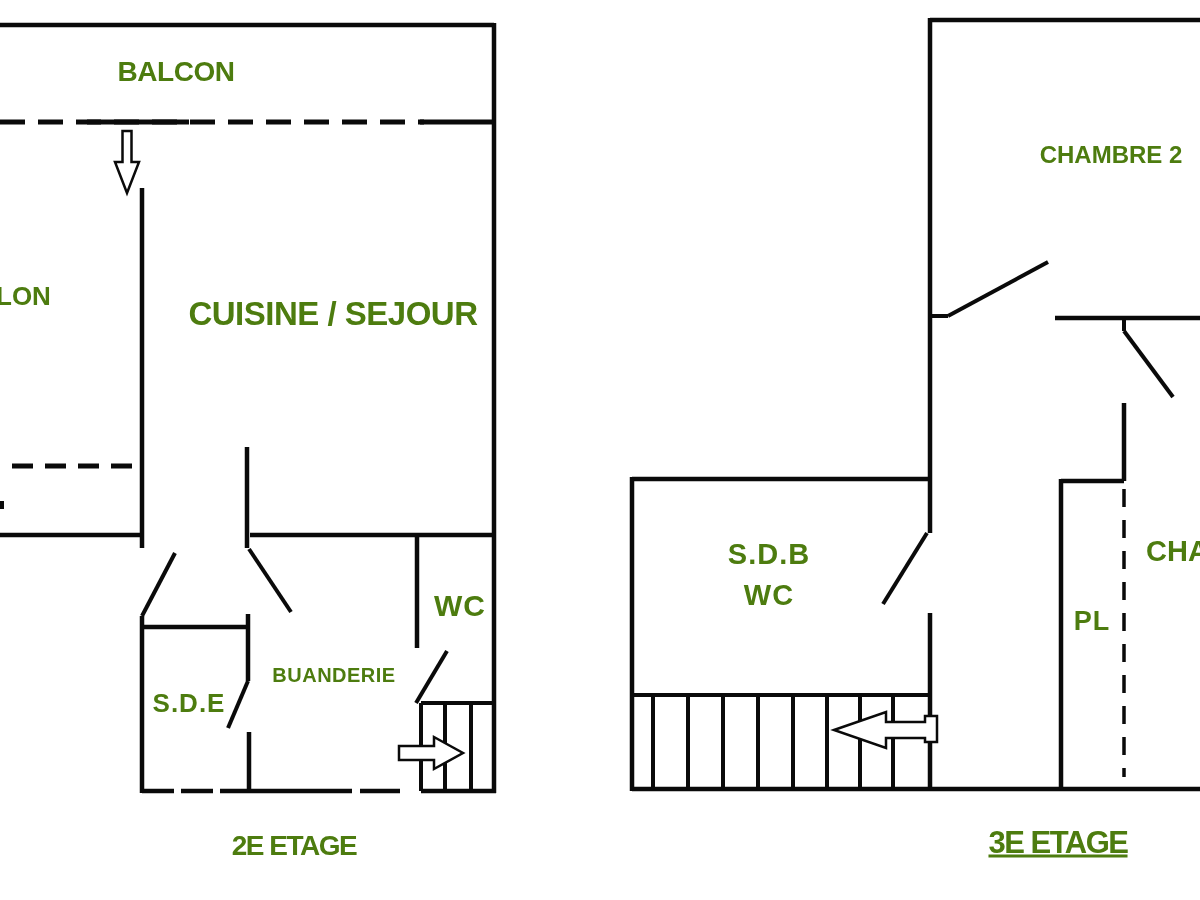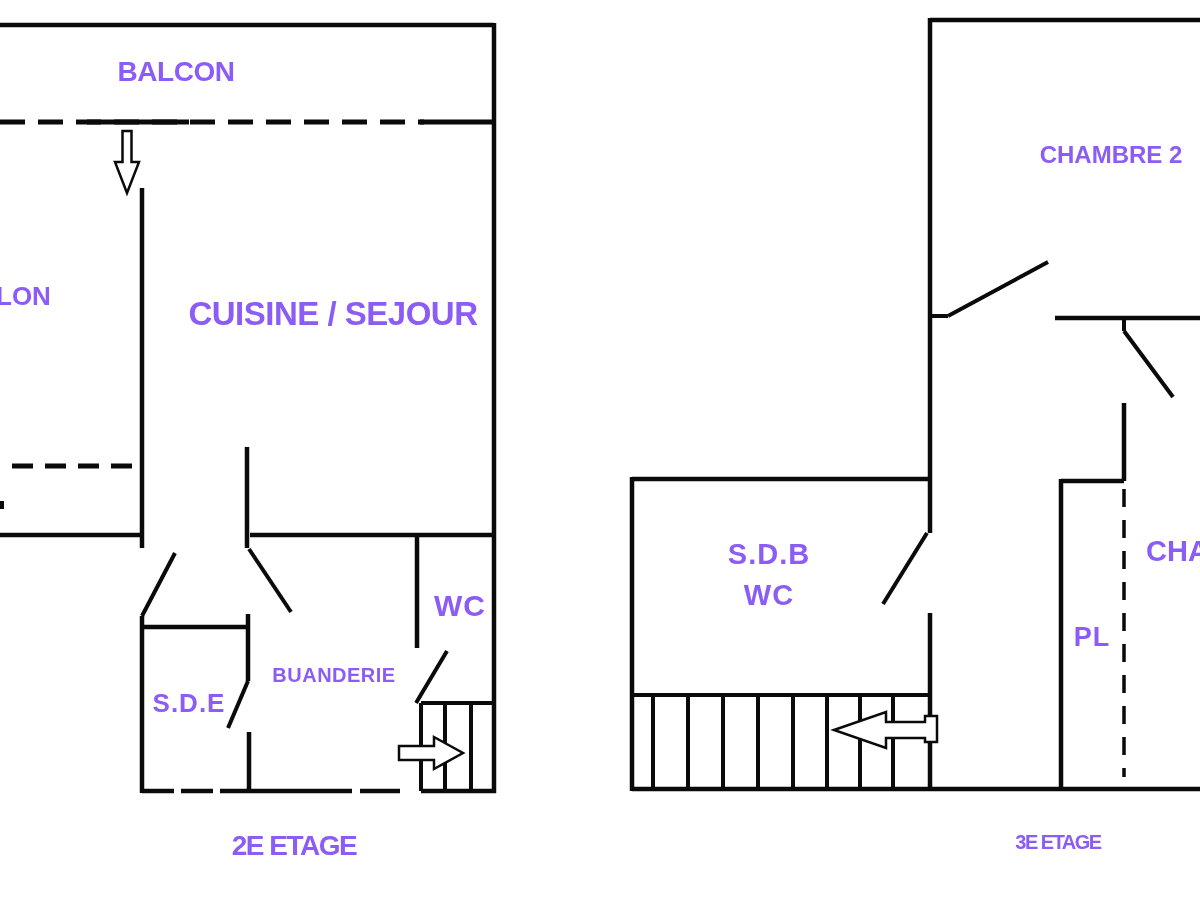--- a/index.html
+++ b/index.html
@@ -16,35 +16,35 @@
   }
   #plan-svg {
     position: absolute;
     left: 0;
     top: 0;
   }
   .lbl {
     position: absolute;
     transform: translate(-50%, -50%);
     font-weight: bold;
-    color: #8b5cf6;
+    color: #4d7c0f;
     white-space: nowrap;
     line-height: 1;
   }
   .lbl.left-anchored {
     transform: translateY(-50%);
   }
   .fs-balcon    { font-size: 28px; letter-spacing: -0.5px; }
   .fs-salon     { font-size: 26px; }
   .fs-cuisine   { font-size: 33px; letter-spacing: -0.5px; text-align: right; }
   .fs-wc2       { font-size: 30px; letter-spacing: 1px; }
   .fs-buanderie { font-size: 20px; letter-spacing: 0.5px; }
   .fs-sde       { font-size: 26px; letter-spacing: 1px; }
   .fs-title     { font-size: 28px; letter-spacing: -1.5px; }
-  .fs-title3    { font-size: 20px; letter-spacing: -1.5px; }
+  .fs-title3    { font-size: 31px; letter-spacing: -1.5px; text-decoration: underline; }
   .fs-chambre2  { font-size: 24px; }
   .fs-sdb       { font-size: 29px; letter-spacing: 1px; text-align: center; }
   .fs-pl        { font-size: 27px; letter-spacing: 1px; }
   .fs-cha       { font-size: 29px; }
   .sdb-line + .sdb-line { margin-top: 12px; }
 </style>
 </head>
 <body>
 
 <svg id="plan-svg" width="1200" height="900" viewBox="0 0 1200 900" stroke="#0a0a0a" stroke-linecap="butt" fill="none">
@@ -166,17 +166,17 @@
 
 <div class="lbl fs-title" style="left:294px; top:846px;">2E ETAGE</div>
 
 <div class="lbl fs-chambre2" style="left:1111px; top:155px;">CHAMBRE 2</div>
 
 <div class="lbl fs-sdb" style="left:769px; top:575px;">
   <div class="sdb-line" style="">S.D.B</div>
   <div class="sdb-line" style="text-align:center;">WC</div>
 </div>
 
-<div class="lbl fs-pl" style="left:1092px; top:637px;">PL</div>
+<div class="lbl fs-pl" style="left:1092px; top:621px;">PL</div>
 
 <div class="lbl left-anchored fs-cha" style="left:1146px; top:551px;">CHA</div>
 
 <div class="lbl fs-title3" style="left:1058px; top:842px;">3E ETAGE</div>
 
 </body></html>

